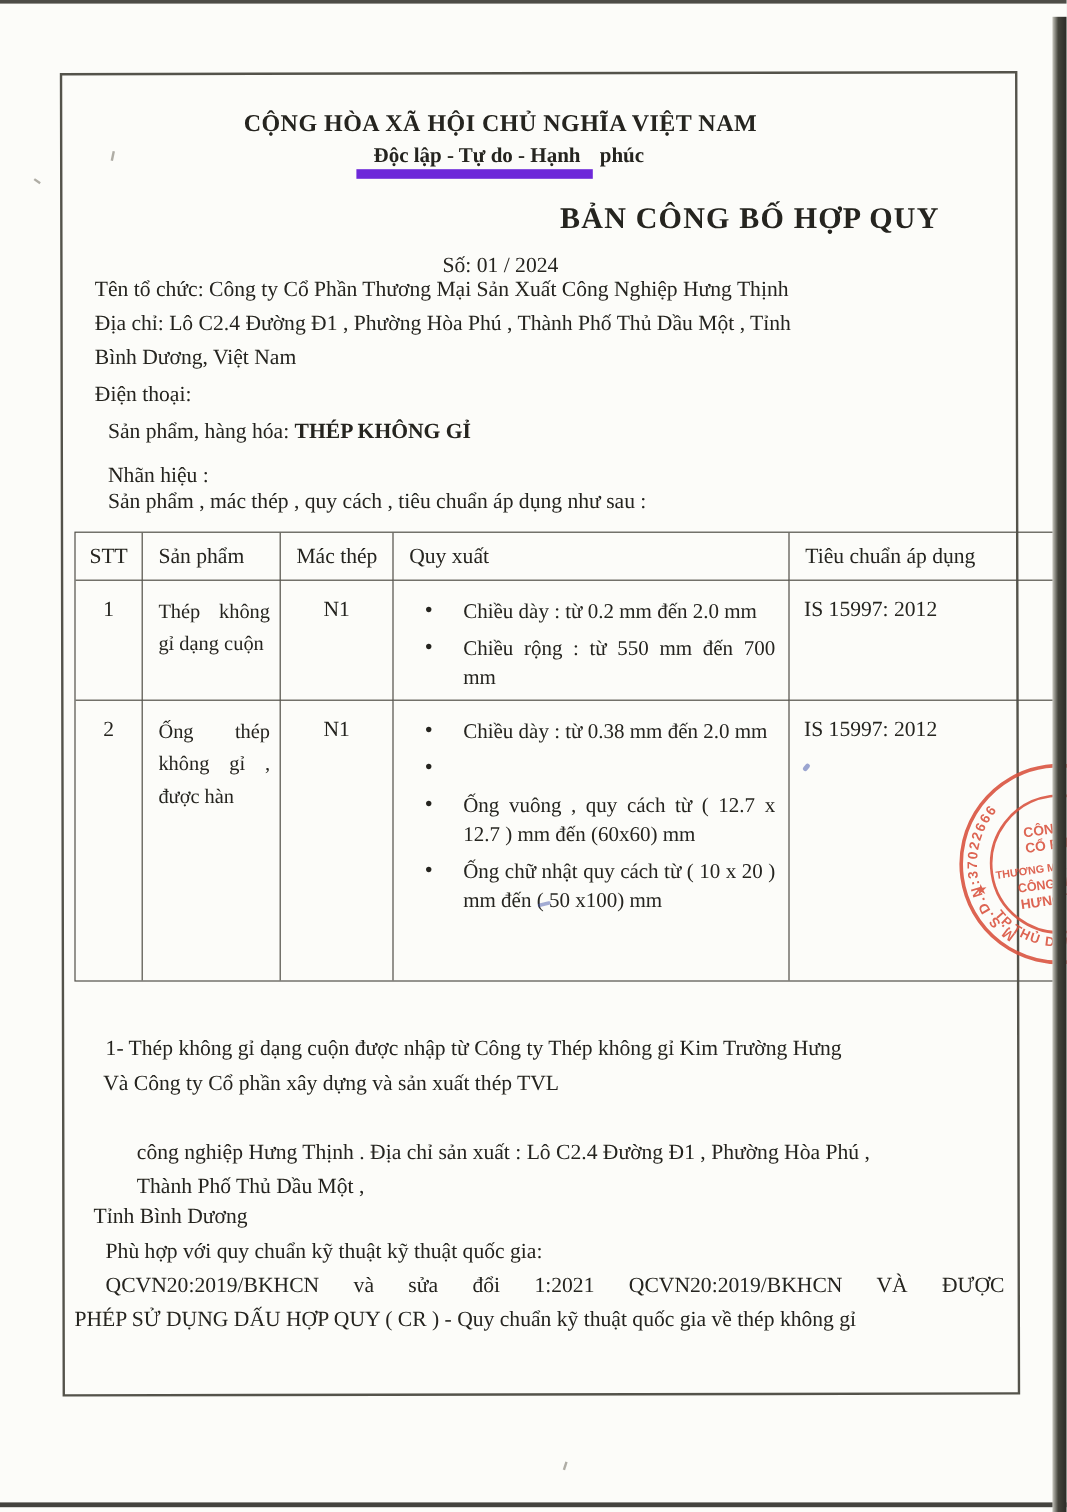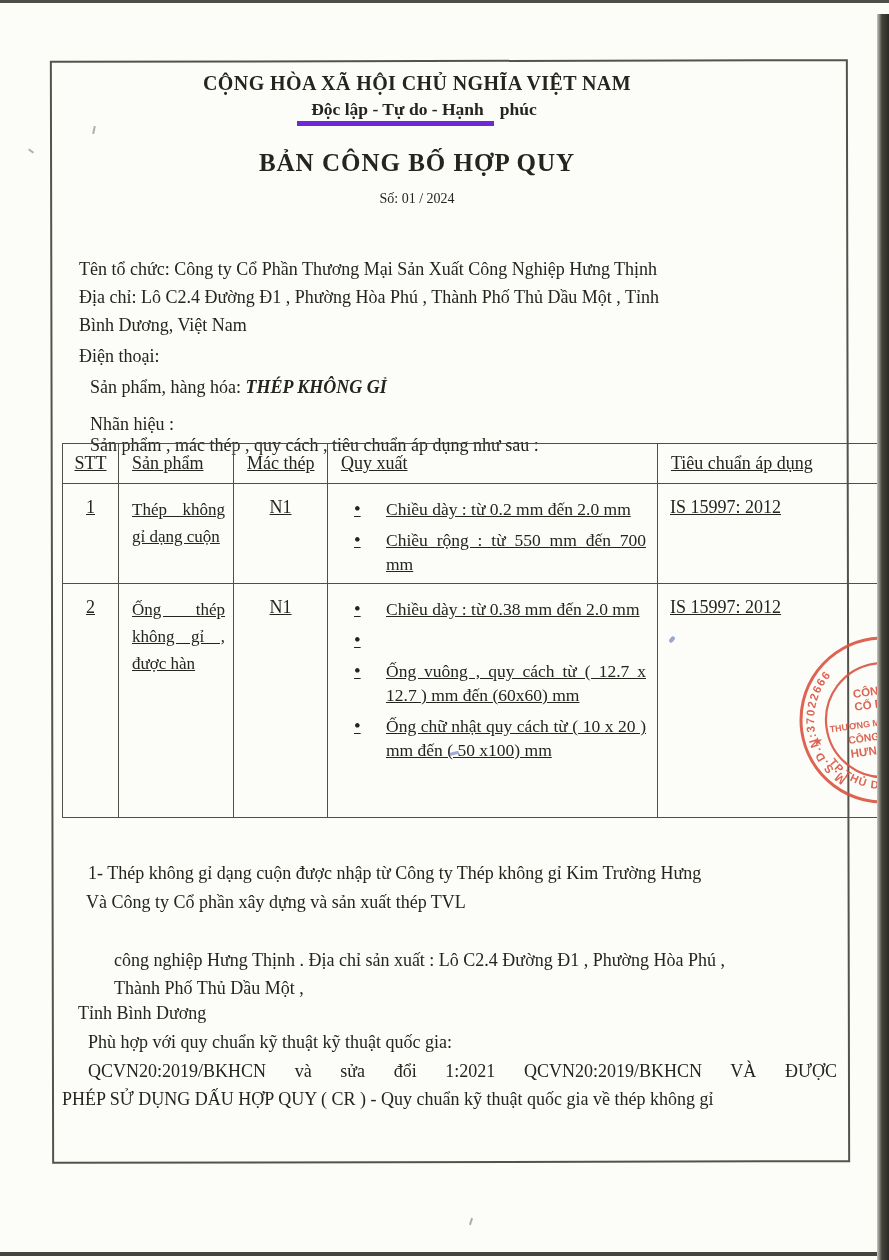--- a/index.html
+++ b/index.html
@@ -13,36 +13,36 @@
   .scan-top{position:absolute;left:0;top:0;width:889px;height:3px;background:#4e4d47;}
   .scan-bottom{position:absolute;left:0;top:1252px;width:889px;height:4px;background:#44433e;}
   .scan-right{position:absolute;left:877px;top:14px;width:12px;height:1246px;
     background:linear-gradient(to right,#c9c8c0 0%,#45443c 40%,#2b2a26 100%);z-index:60;}
   .speck{position:absolute;background:#9b9890;opacity:.8;}
   .ink-blue{position:absolute;background:#4a5cae;border-radius:2px;z-index:20;}
 
   .frame{position:absolute;left:51px;top:60px;width:794px;height:1099px;
     border:2px solid #54534b;transform:rotate(-0.12deg);}
 
-  .cline{position:absolute;left:51px;width:732px;text-align:center;white-space:nowrap;}
+  .cline{position:absolute;left:51px;width:732px;text-align:center;white-space:nowrap;margin-top:20px;}
   .republic{top:72px;font-weight:bold;font-size:20px;letter-spacing:.4px;}
   .motto{top:99px;font-weight:bold;font-size:17.5px;}
-  .motto .u{border-bottom:5px solid #6d28d9;padding:0 10px 2px 14px;}
+  .motto .u{border-bottom:8px solid #6d28d9;padding:0 10px 2px 14px;}
   .motto .tail{margin-left:6px;}
-  .doc-title{top:149px;font-weight:bold;font-size:25px;letter-spacing:1px;}
-  .doc-number{top:191px;font-size:14px;}
+  .doc-title{top:149px;font-weight:bold;font-size:25px;letter-spacing:1px;text-align:right;}
+  .doc-number{top:191px;font-size:18px;}
 
-  .bline{position:absolute;font-size:18px;line-height:24px;white-space:nowrap;margin-top:28px;}
-  .bold{font-weight:bold;font-style:italic;}
+  .bline{position:absolute;font-size:18px;line-height:24px;white-space:nowrap;}
+  .bold{font-weight:bold;}
 
   
   .ptable{position:absolute;left:62px;top:443px;width:825px;height:375px;
     border:1.6px solid #514f48;display:grid;box-sizing:border-box;
     grid-template-columns:56px 115px 94px 330px 1fr;
-    grid-template-rows:40px 100px 1fr;text-decoration:underline;}
+    grid-template-rows:40px 100px 1fr;}
   .cell{border-right:1.4px solid #514f48;border-bottom:1.4px solid #514f48;
     box-sizing:border-box;font-size:18px;overflow:hidden;}
   .cell.lastcol{border-right:none;}
   .cell.lastrow{border-bottom:none;}
   .hcell{display:flex;align-items:center;padding-left:13px;}
   .hcell.center{justify-content:center;padding-left:0;}
   .num{ text-align:center;padding-top:13px;}
   .prod{padding:12px 8px 0 13px;font-size:17px;line-height:27px;text-align:justify;}
   .mac{text-align:center;padding-top:13px;}
   .quy{padding:13px 7px 0 26px;}

